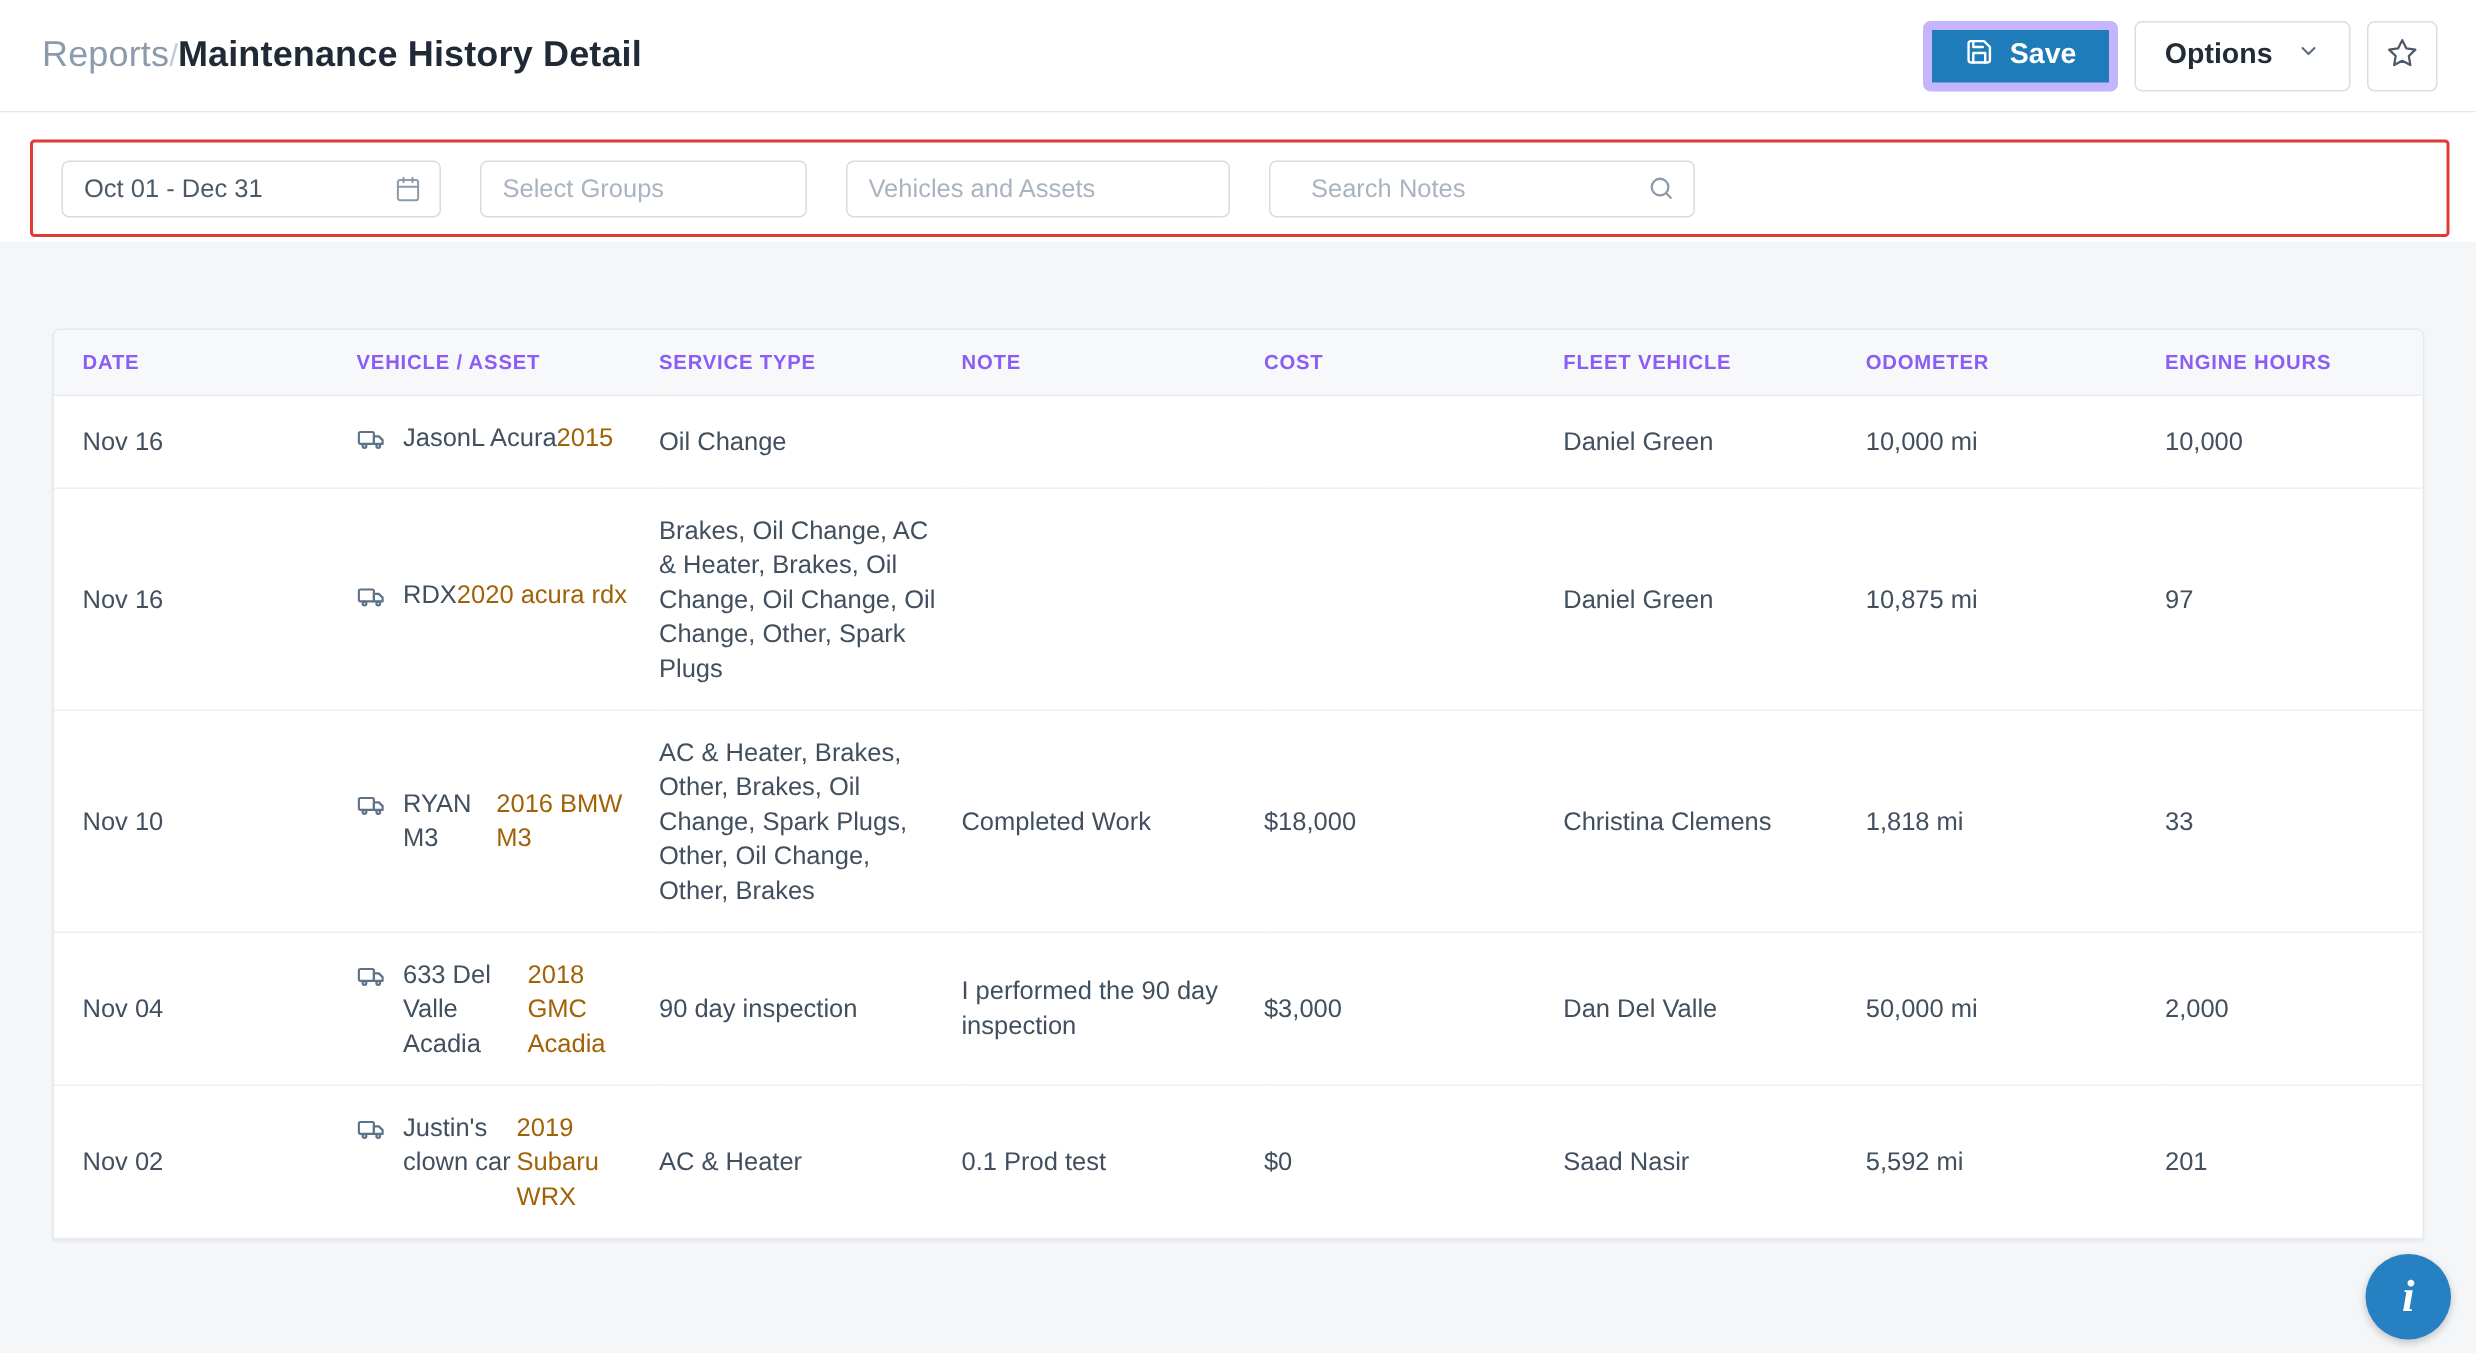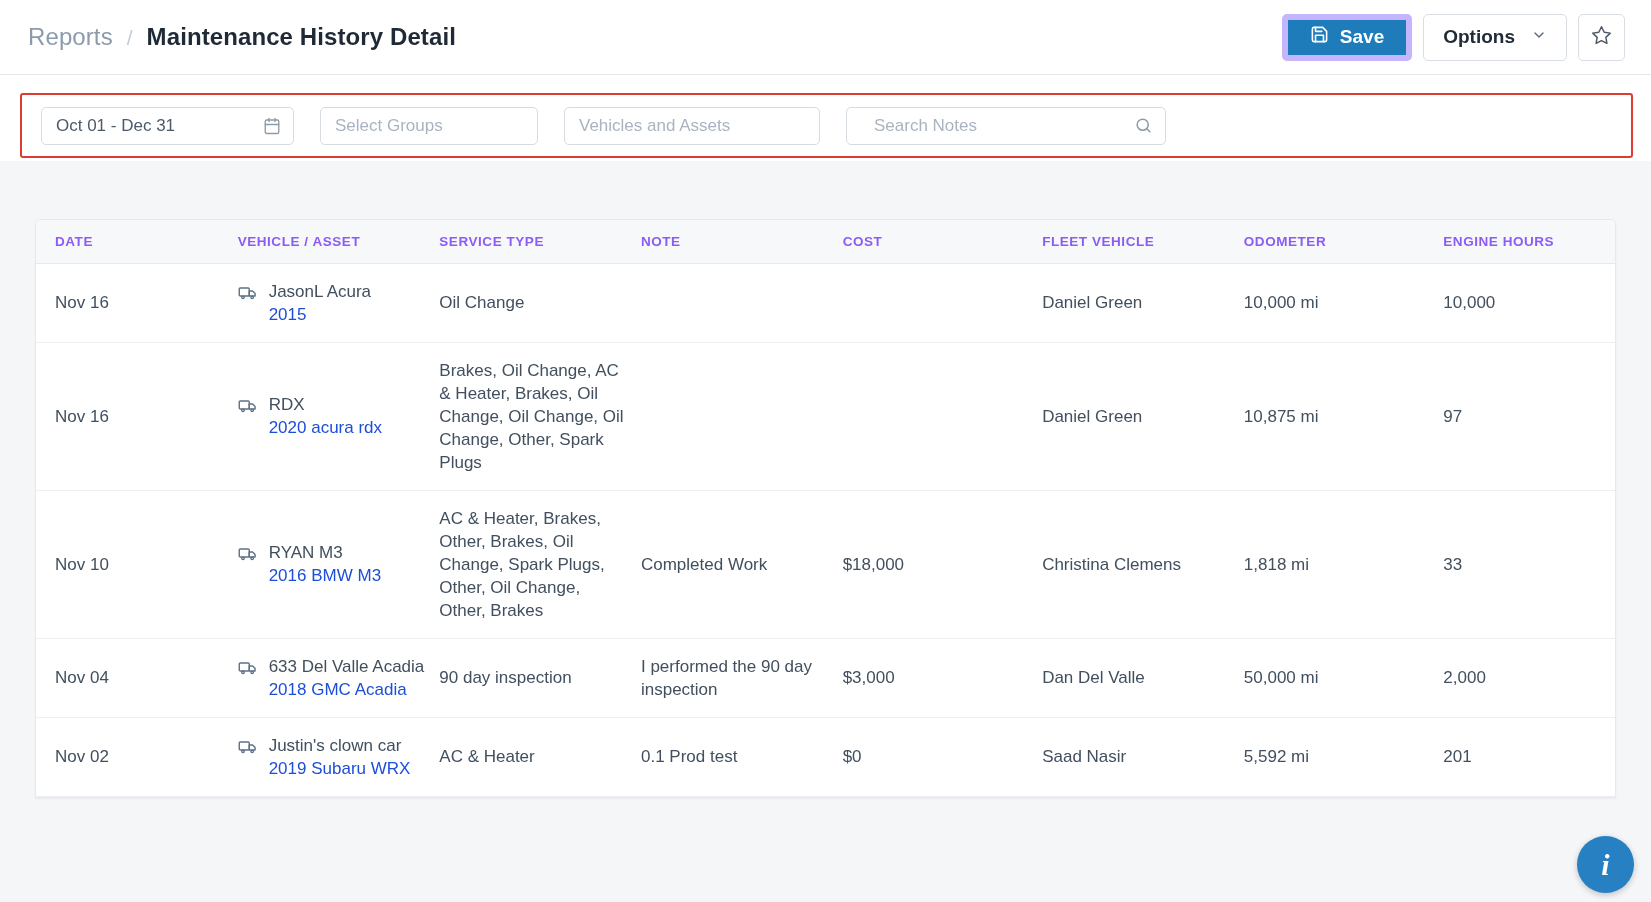--- a/index.html
+++ b/index.html
@@ -13,21 +13,21 @@
   #app { position: relative; width: 1651px; height: 902px; overflow: hidden; background:#fff; }
 
   
   .header {
     height: 75px;
     border-bottom: 1px solid #e3e7eb;
     display: flex; align-items: center;
     padding: 0 26px 0 28px;
     background: #fff;
   }
-  .breadcrumb { display: flex; align-items: baseline; gap: 14px; }
+  .breadcrumb { display: flex; align-items: baseline; }
   .crumb-link {
     font-size: 24px; color: #8c9bab; letter-spacing: .1px;
     text-decoration: none; cursor: pointer;
   }
   .crumb-sep { font-size: 21px; color: #c3ccd5; }
   .crumb-current { font-size: 24px; color: #1f2a36; font-weight: 700; letter-spacing: .1px; }
 
   .header-actions { margin-left: auto; display: flex; align-items: center; gap: 11px; }
   .btn-save {
     display: flex; align-items: center; gap: 11px;
@@ -64,21 +64,21 @@
     border-radius: 5px;
     background: #fff;
     display: flex; align-items: center;
     padding: 0 12px 0 14px;
     font-size: 17px;
     cursor: pointer;
   }
   .f-date { width: 253px; color: #4b5a69; }
   .f-groups { width: 218px; }
   .f-vehicles { width: 256px; }
-  .f-notes { width: 320px; padding-left: 27px; }
+  .f-notes { width: 284px; padding-left: 27px; }
   .f-manager { width: 216px; }
   .ph { color: #a9b4c0; font-size: 17px; }
   .field .f-icon { margin-left: auto; display: flex; align-items: center; color: #8d9aa7; }
 
   
   .body-area {
     position: absolute; left: 0; right: 0; top: 161px; bottom: 0;
     background: #f4f6f8;
     padding: 58px 35px 0 35px;
     overflow: hidden;
@@ -116,23 +116,23 @@
   .c-service { width: 188px; }
   .c-note    { width: 188px; }
   .c-cost    { width: 186px; }
   .c-fleet   { width: 188px; }
   .c-odo     { width: 186px; }
   .c-hours   { width: 160px; }
   thead .c-date { padding-left: 19px; }
 
   .veh-cell { display: flex; align-items: flex-start; gap: 11px; }
   .veh-icon { flex: 0 0 auto; margin-top: 3px; color: #5d7288; }
-  .veh-text { display: flex; flex-direction: column; }
+  .veh-text { display: flex; flex-direction: row; }
   .veh-name { color: #414f5e; }
-  .veh-sub { color: #1d4ed8; }
+  .veh-sub { color: #a16207; }
 
   
   .fab {
     position: absolute; right: 17px; bottom: 9px;
     width: 57px; height: 57px; border-radius: 50%;
     background: #2680c2; color: #fff;
     display: flex; align-items: center; justify-content: center;
     font-size: 30px; font-weight: 700; font-style: italic;
     font-family: "Liberation Serif", serif;
     cursor: pointer;

